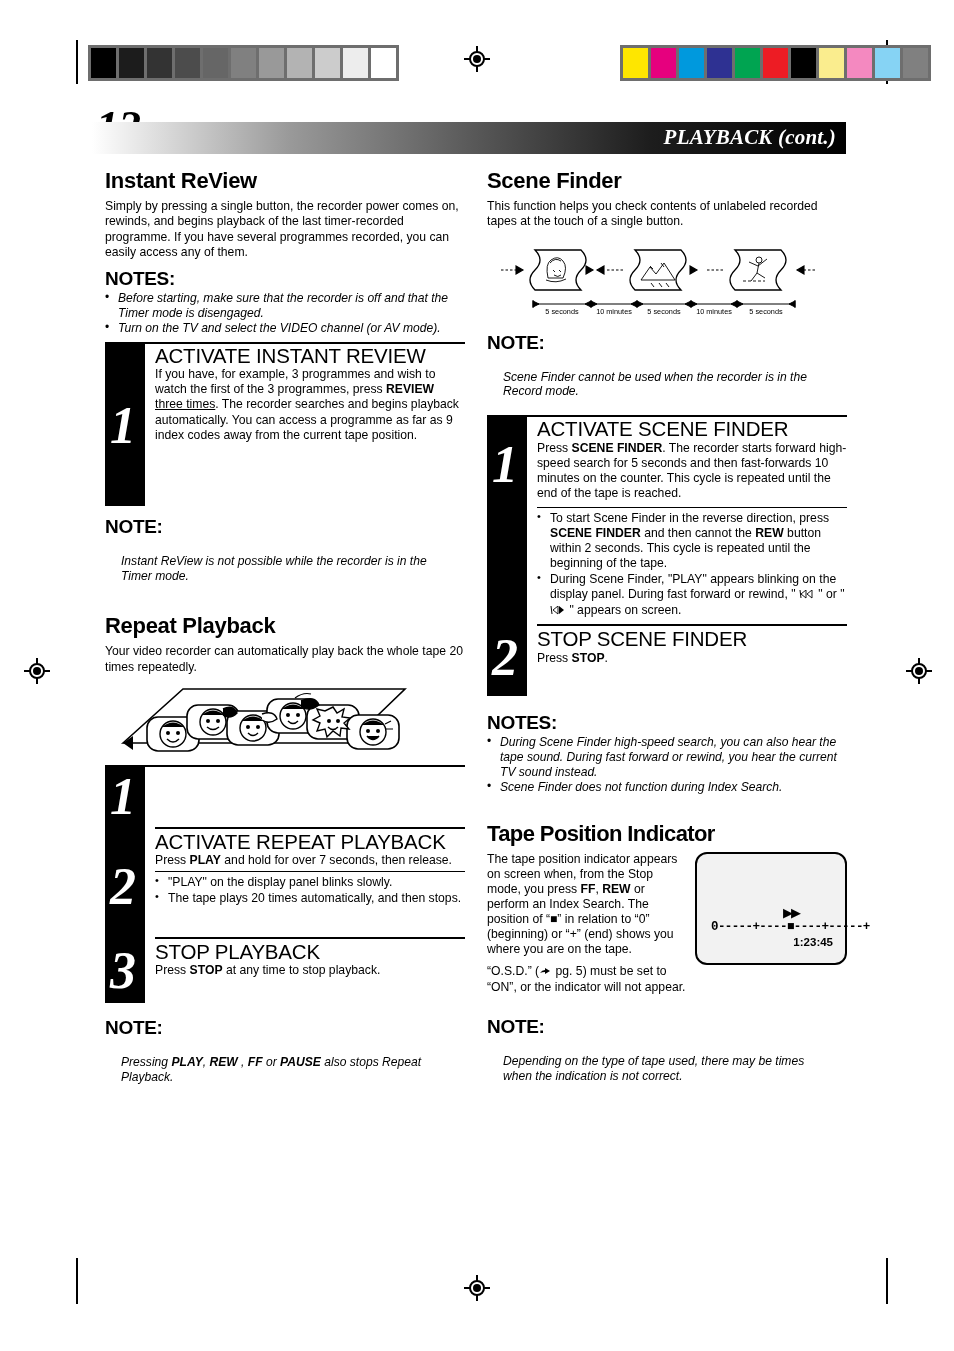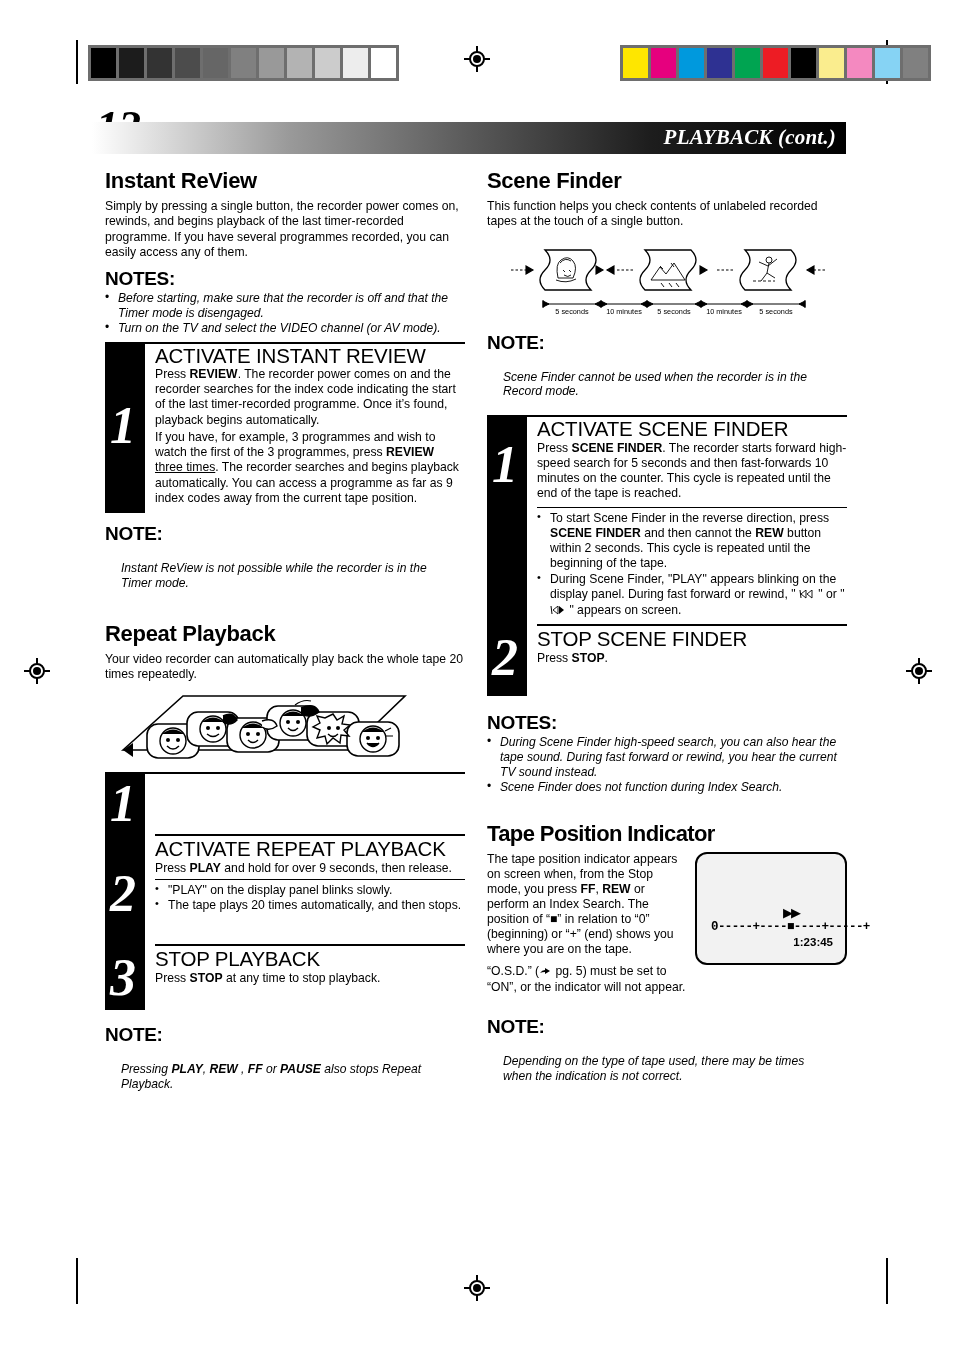--- a/index.html
+++ b/index.html
@@ -137,21 +137,21 @@
   .rule { border-top: 2.5px solid #000; height: 0; }
   .rule-thin { border-top: 1.6px solid #000; height: 0; margin: 3px 0 3px 0; }
 
   b, strong { font-weight: bold; }
   u { }
 
   
   .illus-repeat { margin: 6px 0 2px 0; }
 
   
-  .illus-scene { margin: 8px 0 4px 0; text-align: center; }
+  .illus-scene { margin: 8px 0 4px 0; }
 
   
   .tpi-wrap { display: flex; gap: 8px; margin-top: 2px; }
   .tpi-text { width: 200px; }
   .tv-screen {
     width: 152px; height: 113px; flex: 0 0 152px;
     border: 2.5px solid #000; border-radius: 12px;
     background: #f2f2f2; position: relative;
   }
   .tv-ff {
@@ -248,21 +248,20 @@
 
     <div class="steps">
       <div class="rule"></div>
       <div class="step" style="min-height:162px;">
         <div class="numcol top-num">
           <div class="num" style="top:58px;">1</div>
         </div>
         <div class="gap"></div>
         <div class="content">
           <h3>ACTIVATE INSTANT REVIEW</h3>
-          <p><span>Press </span><b>REVIEW</b><span>. The recorder power comes on and the recorder searches for the index code indicating the start of the last timer-recorded programme. Once it’s found, playback begins automatically.</span></p>
           <p><span>If you have, for example, 3 programmes and wish to watch the first of the 3 programmes, press </span><b>REVIEW</b> <u>three times</u><span>. The recorder searches and begins playback automatically. You can access a programme as far as 9 index codes away from the current tape position.</span></p>
         </div>
       </div>
     </div>
 
     <div class="notes-head" style="margin-top:10px;">NOTE:</div>
     <p class="note-text">Instant ReView is not possible while the recorder is in the Timer mode.</p>
 
     <h2 class="sec-title" style="margin-top:30px;">Repeat Playback</h2>
     <p class="body-text">Your video recorder can automatically play back the whole tape 20 times repeatedly.</p>
@@ -342,21 +341,21 @@
       </div>
 
       <div class="step" style="min-height:110px;">
         <div class="numcol">
           <div class="num" style="top:36px;">2</div>
         </div>
         <div class="gap"></div>
         <div class="content" style="padding-top:0;">
           <div class="rule" style="margin-bottom:2px;"></div>
           <h3>ACTIVATE REPEAT PLAYBACK</h3>
-          <p><span>Press </span><b>PLAY</b><span> and hold for over 9 seconds, then release.</span></p>
+          <p><span>Press </span><b>PLAY</b><span> and hold for over 7 seconds, then release.</span></p>
           <div class="rule-thin"></div>
           <ul>
             <li>"PLAY" on the display panel blinks slowly.</li>
             <li>The tape plays 20 times automatically, and then stops.</li>
           </ul>
         </div>
       </div>
 
       <div class="step" style="min-height:66px;">
         <div class="numcol">

